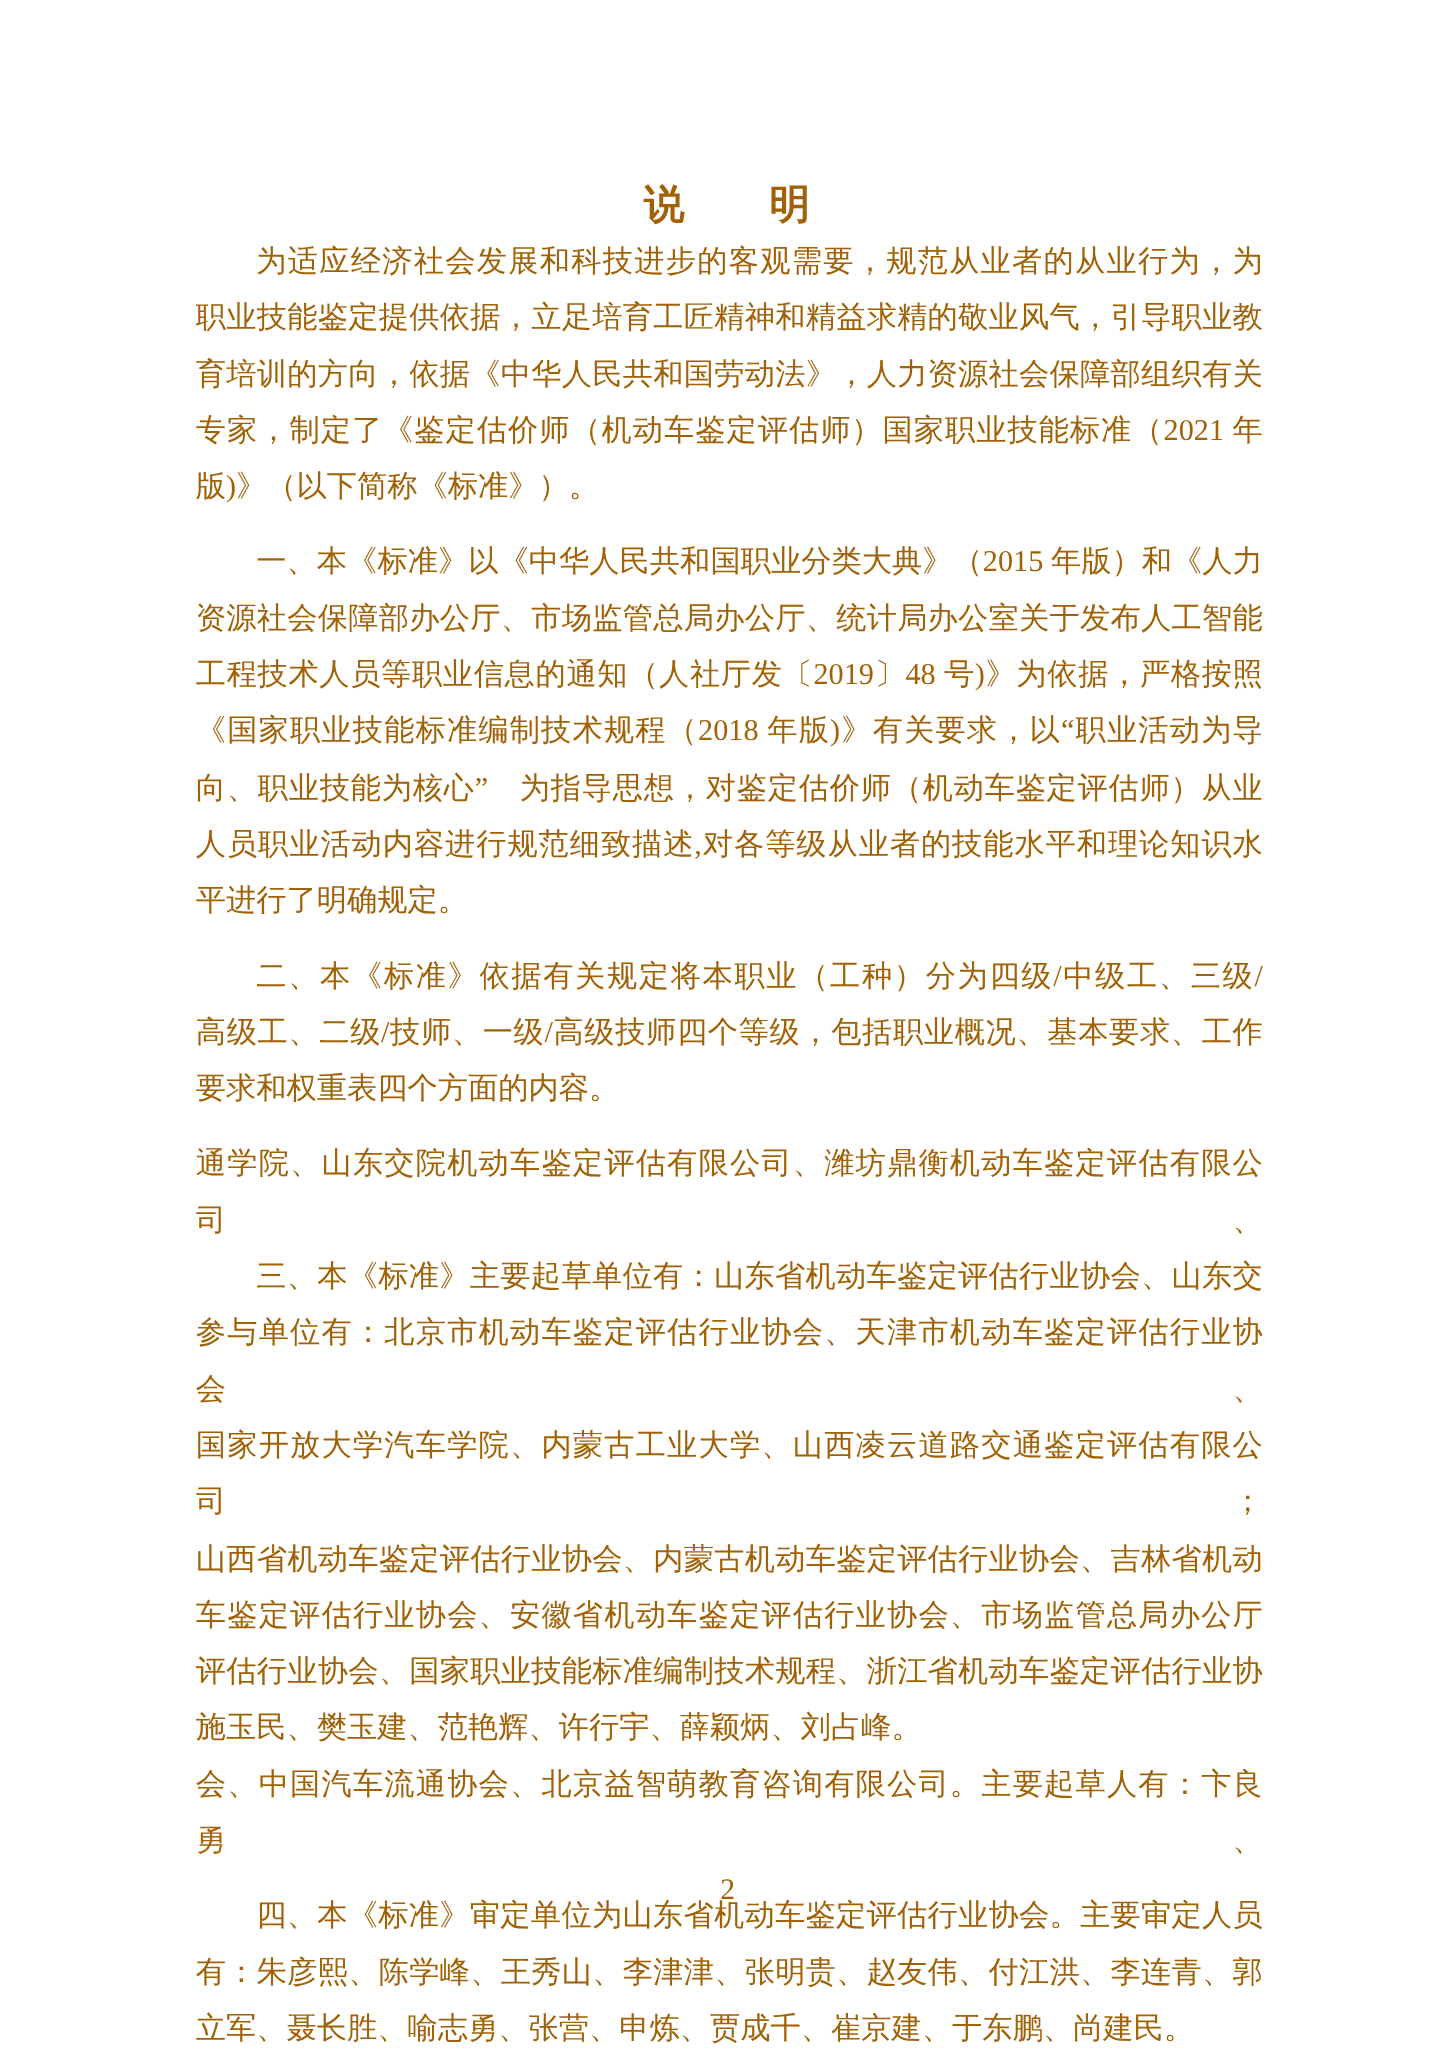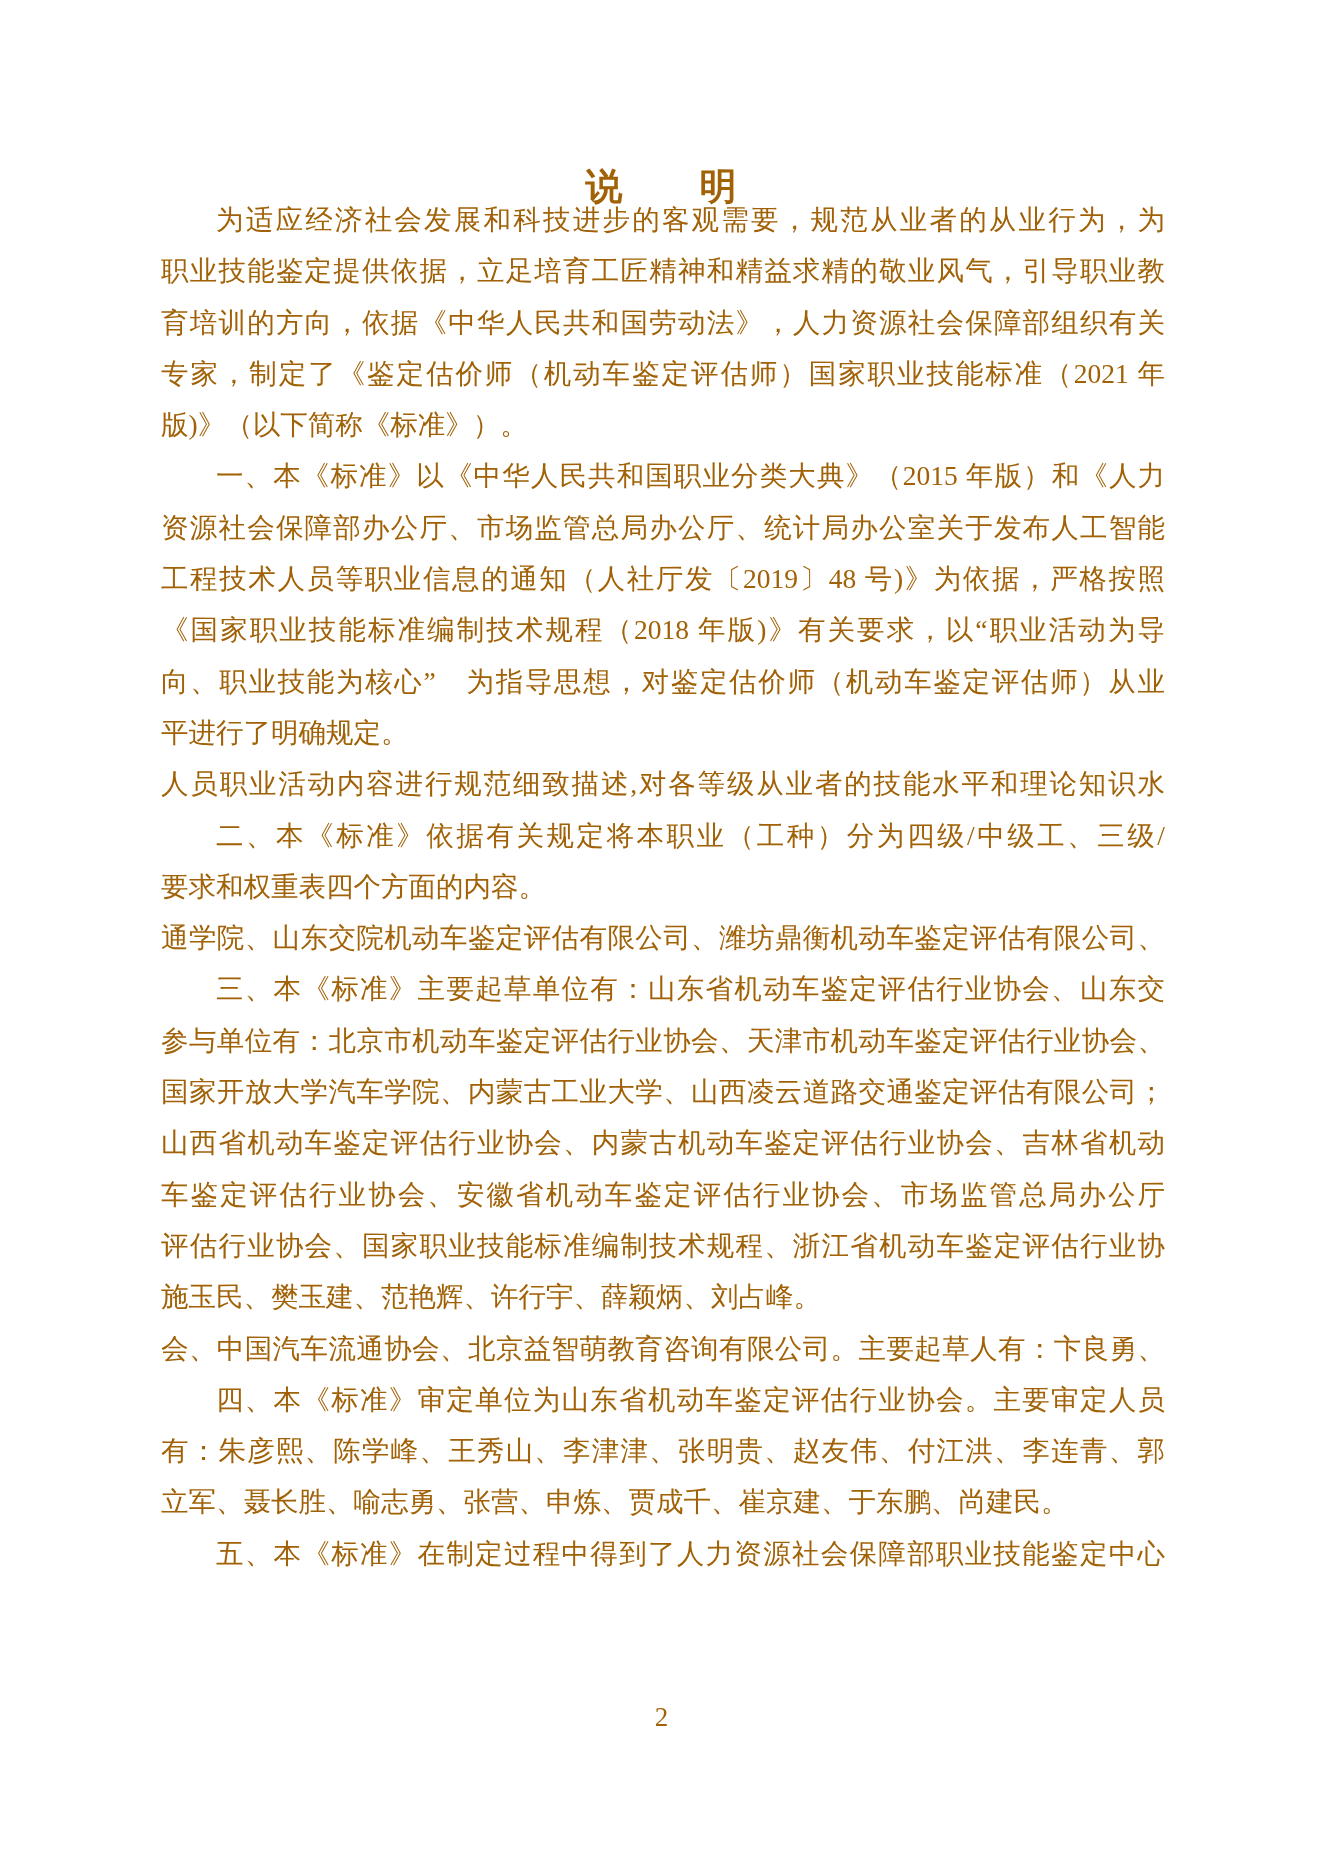--- a/index.html
+++ b/index.html
@@ -30,21 +30,21 @@
   .content {
     position: absolute;
     top: 194px;
     left: 161px;
     width: 1004px;
     font-size: 27.5px;
     line-height: 51.3px;
     text-align: justify;
     text-justify: inter-character;
   }
-  .para { margin: 0; padding: 0; }
+  .para { margin: 17px; padding: 0; }
   .line {
     text-align: justify;
     text-align-last: justify;
     white-space: normal;
   }
   .line.indent { text-indent: 2em; }
   .line.end { text-align-last: left; }
   .page-num {
     position: absolute;
     top: 1702px;
@@ -71,26 +71,27 @@
       <div class="line">专家，制定了《鉴定估价师（机动车鉴定评估师）国家职业技能标准（2021 年</div>
       <div class="line end">版)》（以下简称《标准》）。</div>
     </div>
 
     <div class="para">
       <div class="line indent">一、本《标准》以《中华人民共和国职业分类大典》（2015 年版）和《人力</div>
       <div class="line">资源社会保障部办公厅、市场监管总局办公厅、统计局办公室关于发布人工智能</div>
       <div class="line">工程技术人员等职业信息的通知（人社厅发〔2019〕48 号)》为依据，严格按照</div>
       <div class="line">《国家职业技能标准编制技术规程（2018 年版)》有关要求，以“职业活动为导</div>
       <div class="line">向、职业技能为核心”　为指导思想，对鉴定估价师（机动车鉴定评估师）从业</div>
+      <div class="line">人员职业活动内容进行规范细致描述,对各等级从业者的技能水平和理论知识水</div>
       <div class="line end">平进行了明确规定。</div>
-      <div class="line">人员职业活动内容进行规范细致描述,对各等级从业者的技能水平和理论知识水</div>
     </div>
 
     <div class="para">
       <div class="line indent">二、本《标准》依据有关规定将本职业（工种）分为四级/中级工、三级/</div>
+      <div class="line">高级工、二级/技师、一级/高级技师四个等级，包括职业概况、基本要求、工作</div>
       <div class="line end">要求和权重表四个方面的内容。</div>
     </div>
 
     <div class="para">
       <div class="line">通学院、山东交院机动车鉴定评估有限公司、潍坊鼎衡机动车鉴定评估有限公司、</div>
       <div class="line indent">三、本《标准》主要起草单位有：山东省机动车鉴定评估行业协会、山东交</div>
       <div class="line">参与单位有：北京市机动车鉴定评估行业协会、天津市机动车鉴定评估行业协会、</div>
       <div class="line">国家开放大学汽车学院、内蒙古工业大学、山西凌云道路交通鉴定评估有限公司；</div>
       <div class="line">山西省机动车鉴定评估行业协会、内蒙古机动车鉴定评估行业协会、吉林省机动</div>
       <div class="line">车鉴定评估行业协会、安徽省机动车鉴定评估行业协会、市场监管总局办公厅</div>

